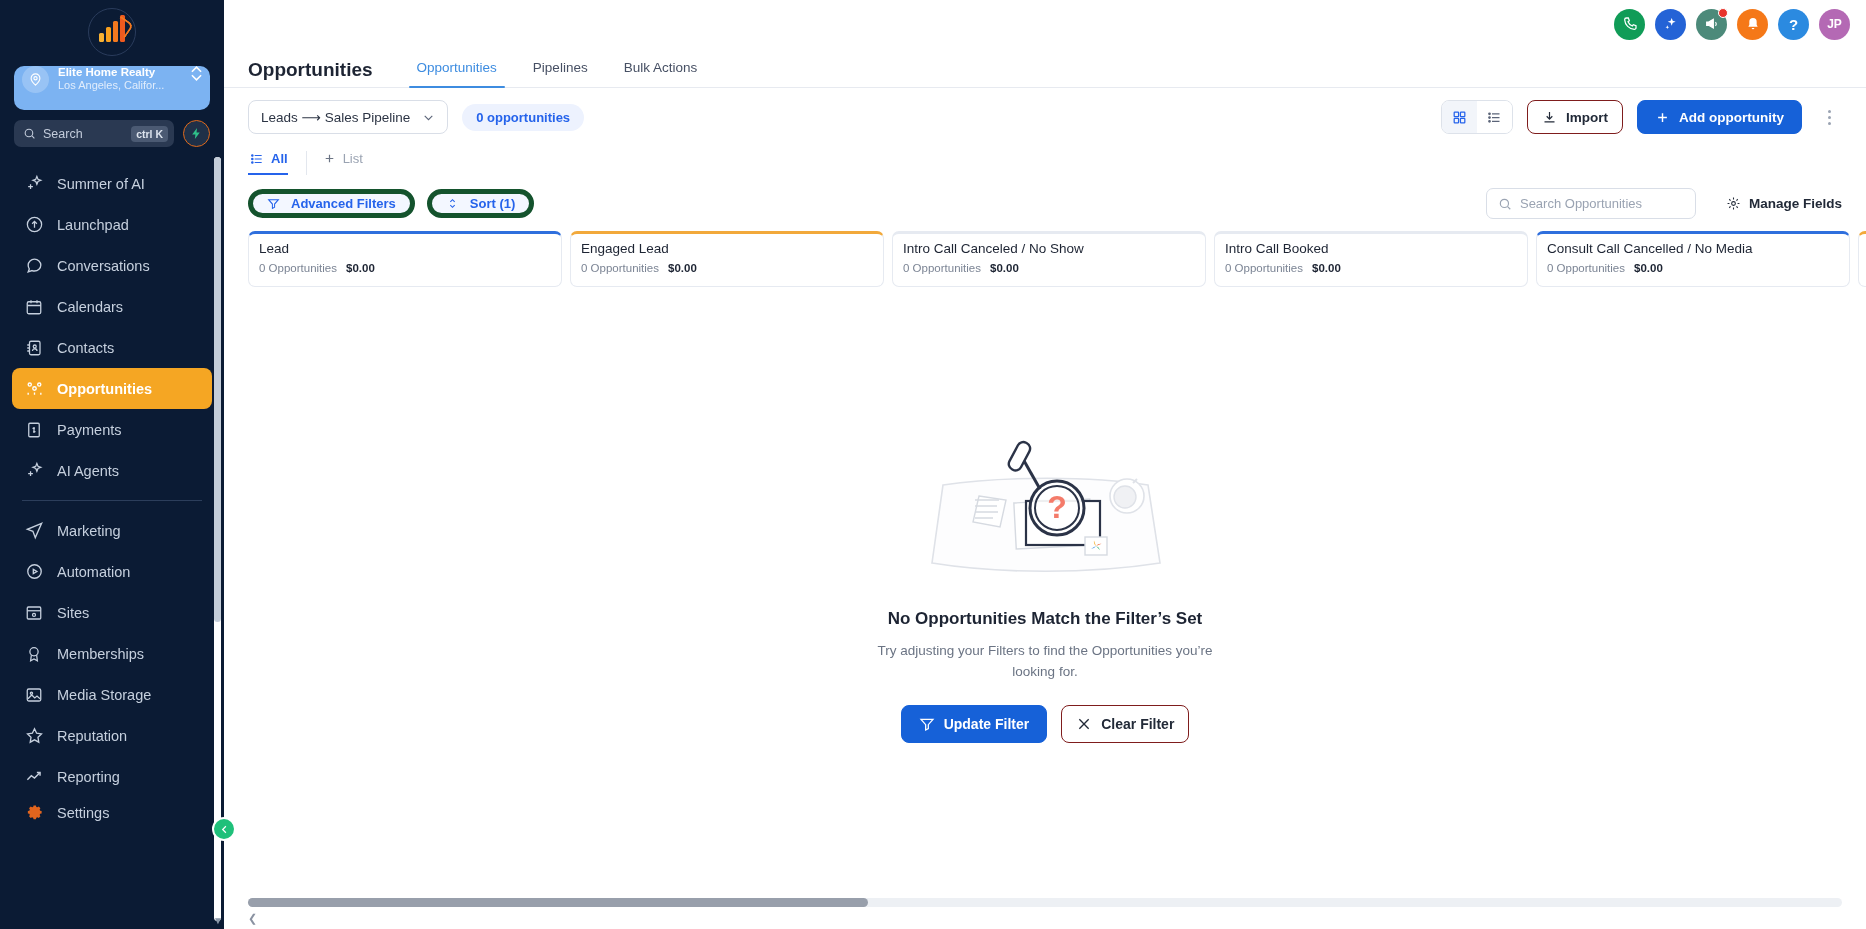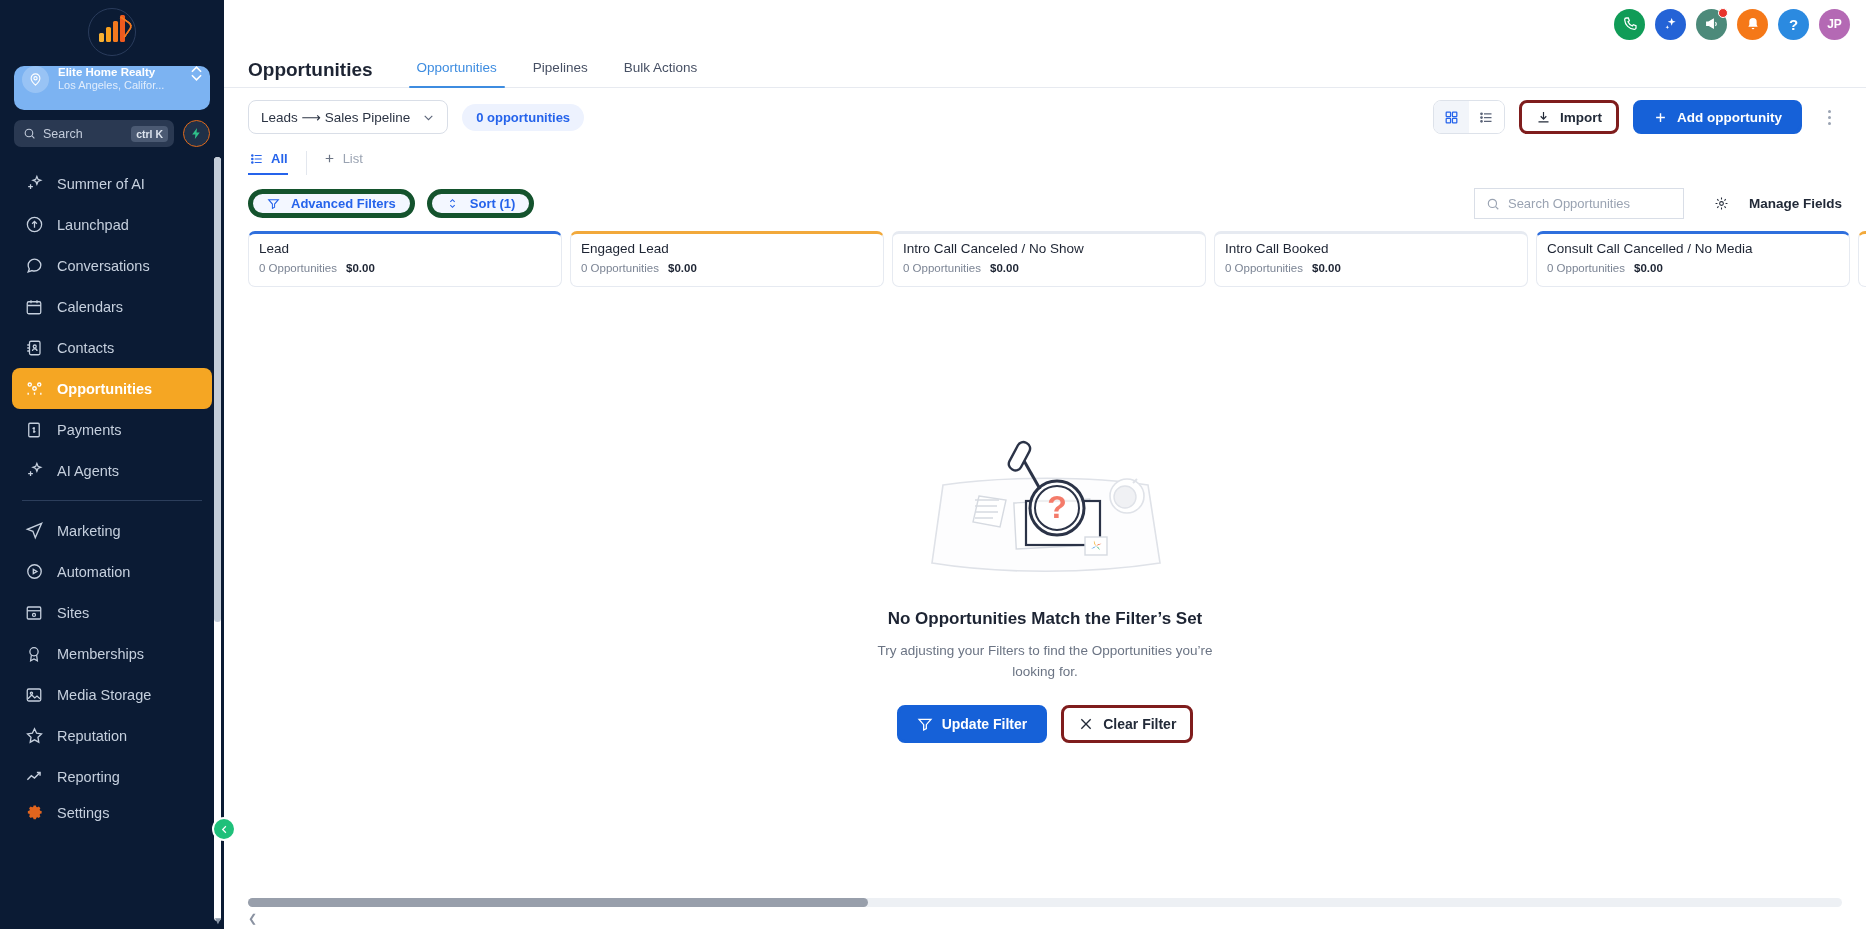--- a/index.html
+++ b/index.html
@@ -119,45 +119,45 @@
   }
   .pill-count {
     background:#edf2fe; color:#2563eb; font-size: 13px; font-weight:600;
     border-radius: 16px; padding: 6px 14px;
   }
   .tb-spacer { flex:1; }
   .viewtoggle { display:flex; border:1px solid #dde2ea; border-radius:8px; overflow:hidden; height:34px; }
   .viewtoggle > div { width:35px; display:flex; align-items:center; justify-content:center; background:#fff; }
   .viewtoggle > div.sel { background:#f2f5fa; }
   .btn {
-    height:34px; border:3px solid #7f1d1d; border-radius:8px; background:#fff;
+    height:34px; border:1px solid #7f1d1d; border-radius:8px; background:#fff;
     display:flex; align-items:center; gap:9px; padding: 0 14px; font-size:13.5px; color:#222a38; font-weight:600;
   }
   .btn.primary { background:#1661d8; border-color:#1661d8; color:#fff; padding: 0 17px; }
   .kebab { width: 26px; display:flex; flex-direction:column; align-items:center; gap:3px; }
   .kebab i { width:3px;height:3px;border-radius:50%;background:#9aa3b2; display:block;}
 
   .listtabs { display:flex; align-items:center; gap:0; padding: 0 24px; height: 34px; }
   .lt { display:flex; align-items:center; gap:7px; font-size:13px; padding: 0 8px 9px 2px; position:relative; }
   .lt.active { color:#2563eb; font-weight:600; }
   .lt.active::after{ content:""; position:absolute; left:0; right:8px; bottom:0; height:2.5px; background:#2563eb; }
   .lt.add { color:#9aa3b2; padding-left: 16px; border-left:1px solid #e3e7ee; margin-left:10px; }
 
   .filterbar { display:flex; align-items:center; padding: 8px 24px 0 24px; gap: 12px; }
   .chip {
     height: 29px; border:5px solid #14532d; background:#f3f7ff; color:#2563eb;
     border-radius: 16px; display:flex; align-items:center; gap:11px; padding: 0 14px;
     font-size: 13px; font-weight: 600;
   }
   .fb-spacer{ flex:1; }
   .searchopp {
-    width: 210px; height: 31px; border:1px solid #d9dee7; border-radius:0;
+    width: 210px; height: 31px; border:1px solid #d9dee7; border-radius:7px;
     display:flex; align-items:center; gap:8px; padding: 0 11px; font-size:13px; color:#9aa3b2; background:#fff;
   }
-  .managef { display:flex; align-items:flex-start; gap:20px; font-size:13.5px; color:#222a38; font-weight:600; margin-left: 18px; }
+  .managef { display:flex; align-items:flex-start; gap:8px; font-size:13.5px; color:#222a38; font-weight:600; margin-left: 18px; }
 
   .stages { display:flex; gap: 8px; padding: 12px 24px 0 24px; overflow:hidden; }
   .stage {
     flex: 0 0 314px; height: 56px; background:#fff;
     border:1px solid #e6eaf1; border-radius: 7px; border-top-width: 3px;
     padding: 7px 10px 0 10px;
   }
   .stage .nm { font-size: 13.5px; font-weight:400; color:#1d2433; white-space:nowrap; overflow:hidden; text-overflow:ellipsis; }
   .stage .sub { margin-top: 6px; font-size: 11.5px; color:#7b8494; display:flex; gap:9px; }
   .stage .sub b { color:#1d2433; font-weight:700; }

